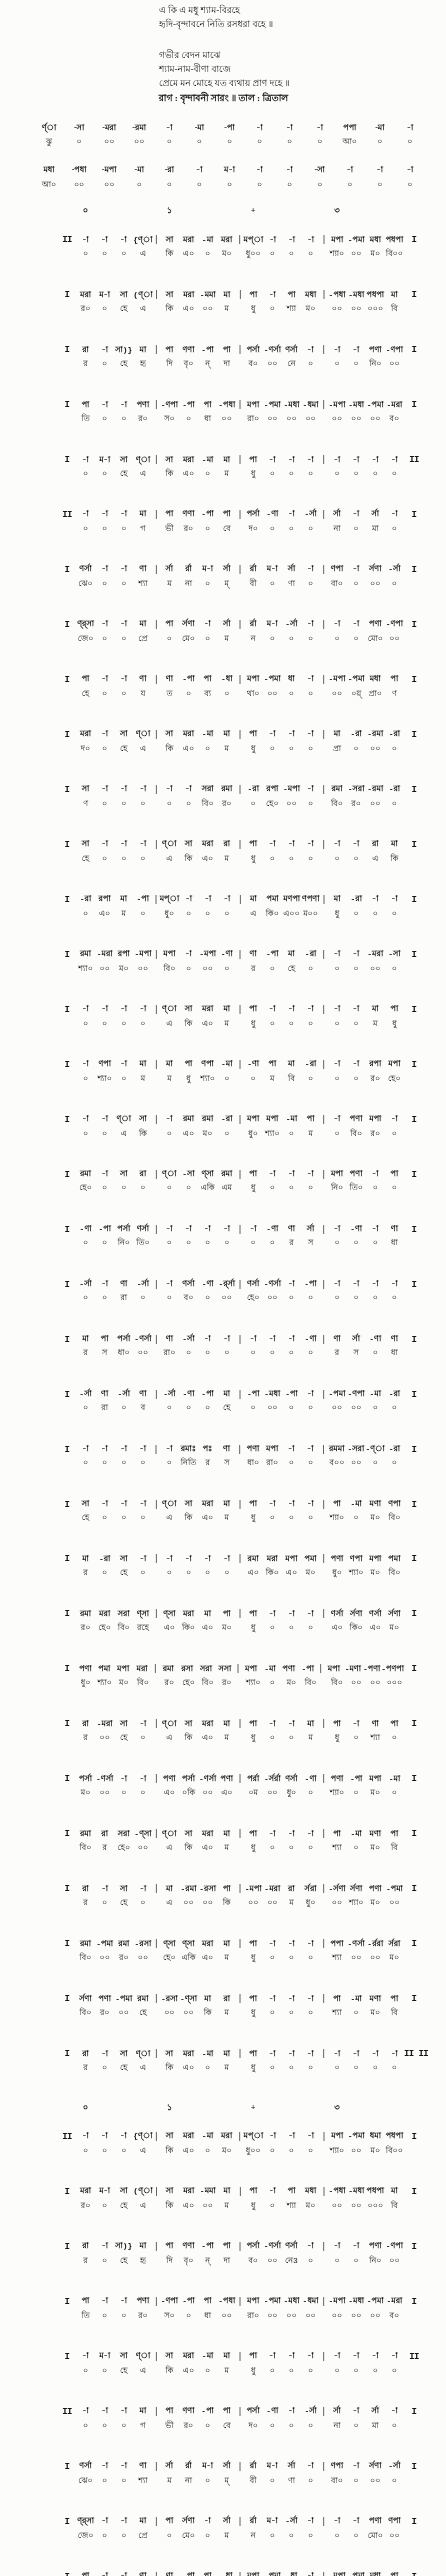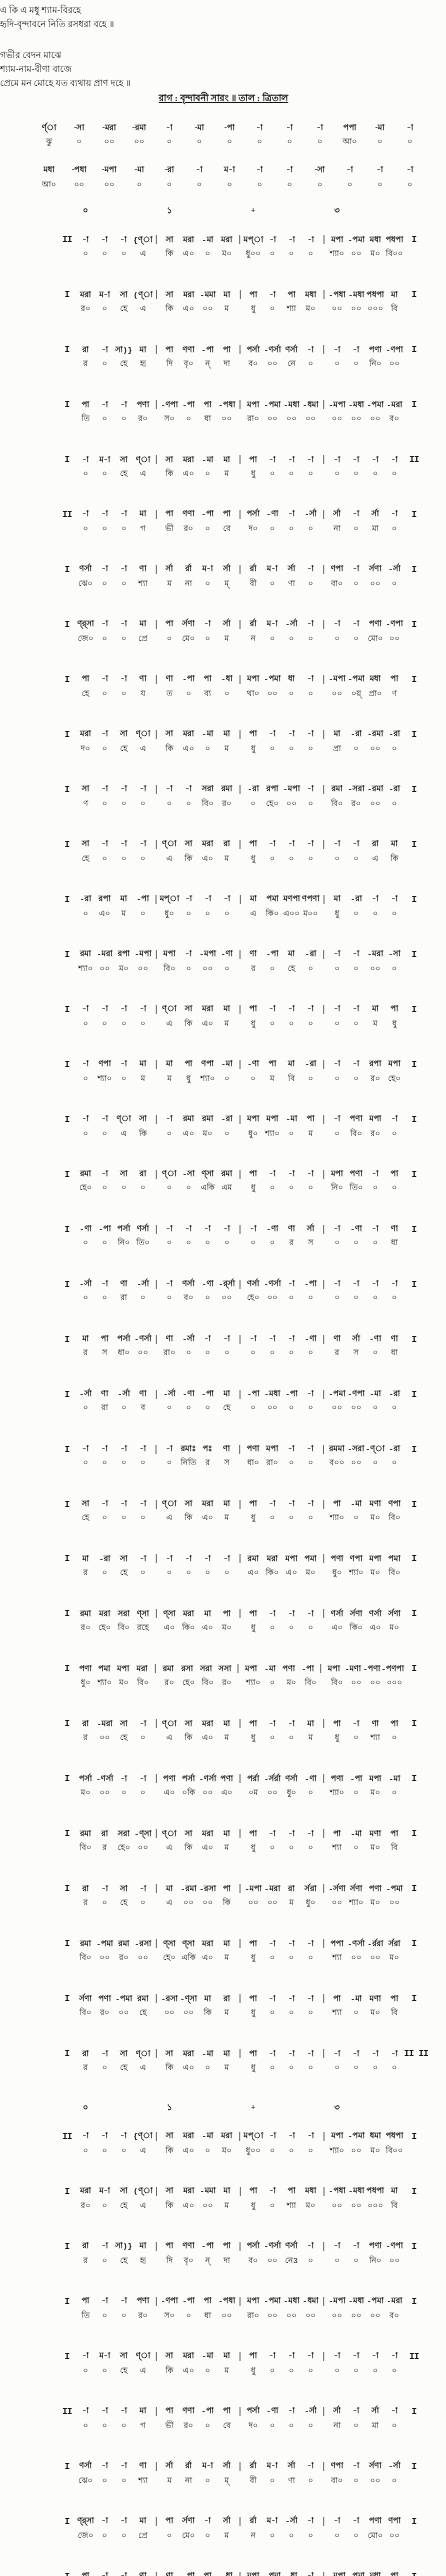--- a/index.html
+++ b/index.html
@@ -5,32 +5,32 @@
   html,body{margin:0;padding:0;}
   body{
     width:447px;
     min-height:2576px;
     background:#fcfcfa;
     color:#141414;
     font-family:"Liberation Serif","DejaVu Serif",serif;
     box-sizing:border-box;
     padding:3.4px 0 50px 0;
   }
-  .song-header{margin-top:1.1px;}
+  .song-header{margin-left:159px;margin-top:1.1px;}
   .lyr{font-size:9px;line-height:1.55;white-space:nowrap;}
   .blk-gap{height:17px;}
   .meta{
     text-align:center;
     font-weight:bold;
     font-size:9.2px;
     line-height:1.35;
     margin-top:7.8px;
     white-space:nowrap;
   }
-  .meta2{margin-top:1.1px;text-decoration:underline;}
+  .meta2{margin-top:1.1px;}
   
   .irow{
     display:grid;
     grid-template-columns:repeat(13,1fr);
     width:391px;
     margin:0 0 0 34px;
   }
   .intro-group{margin-top:17px;}
   
   .grow{

